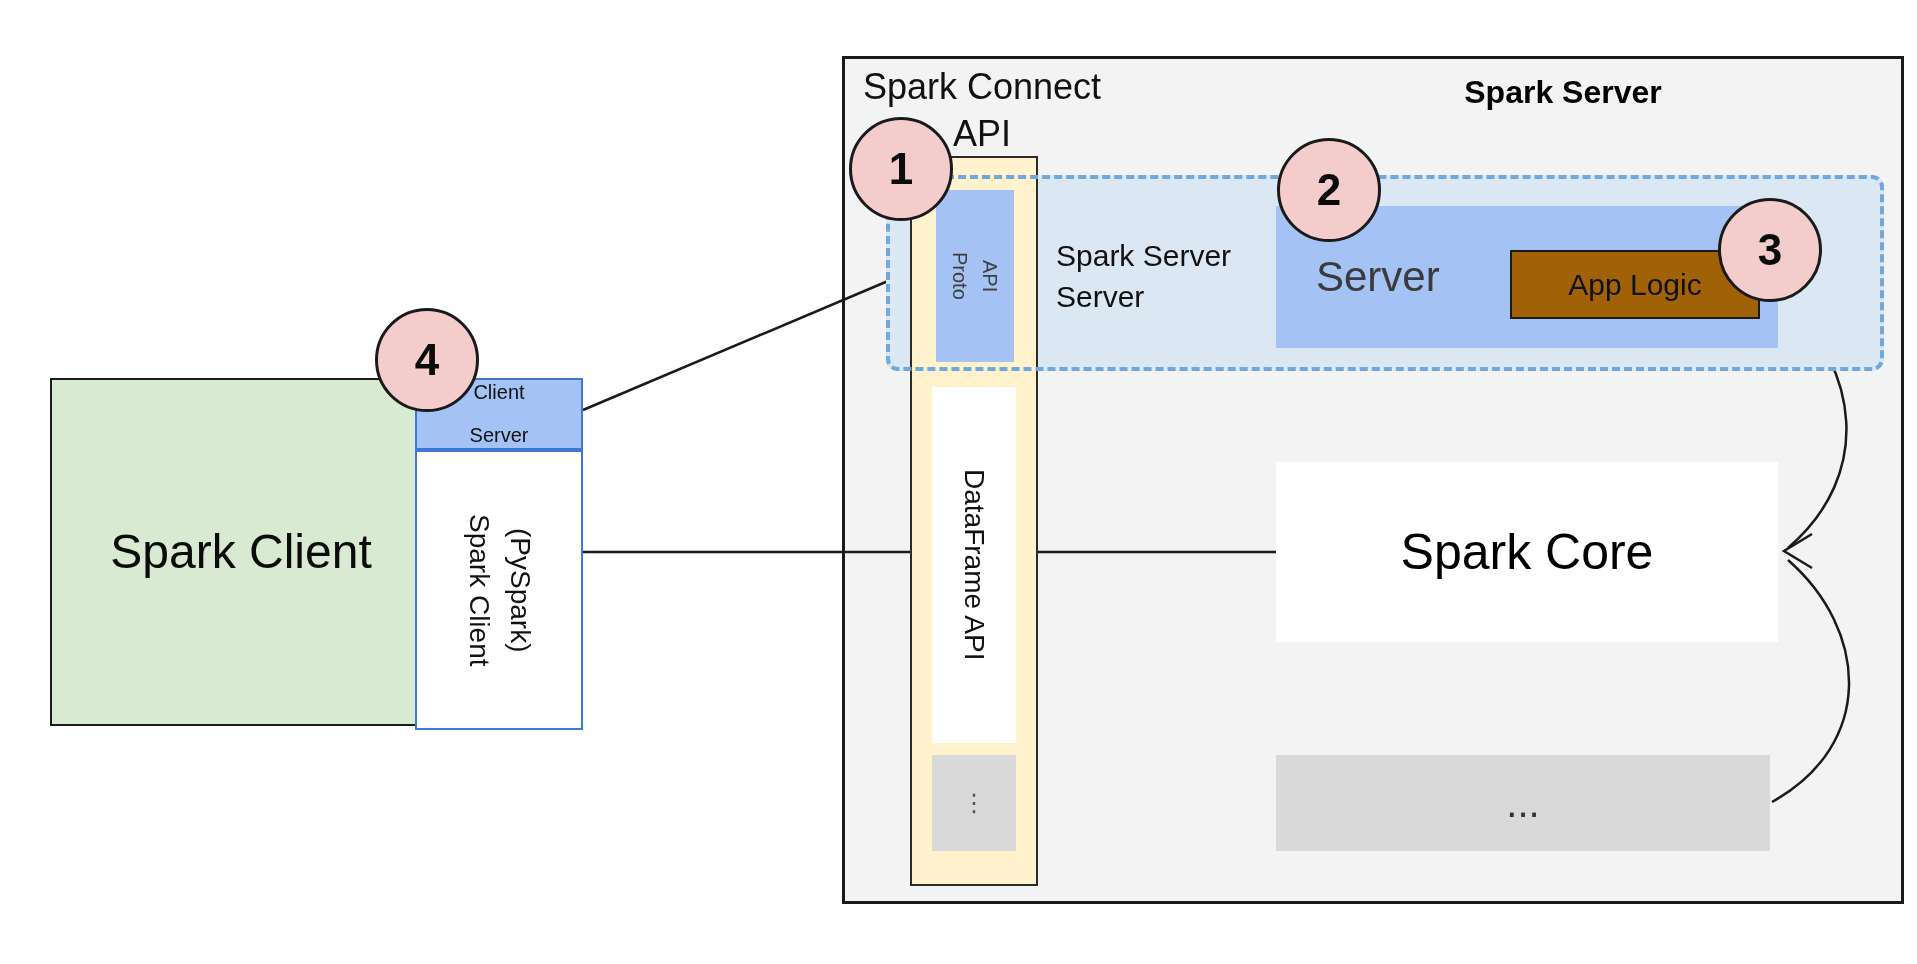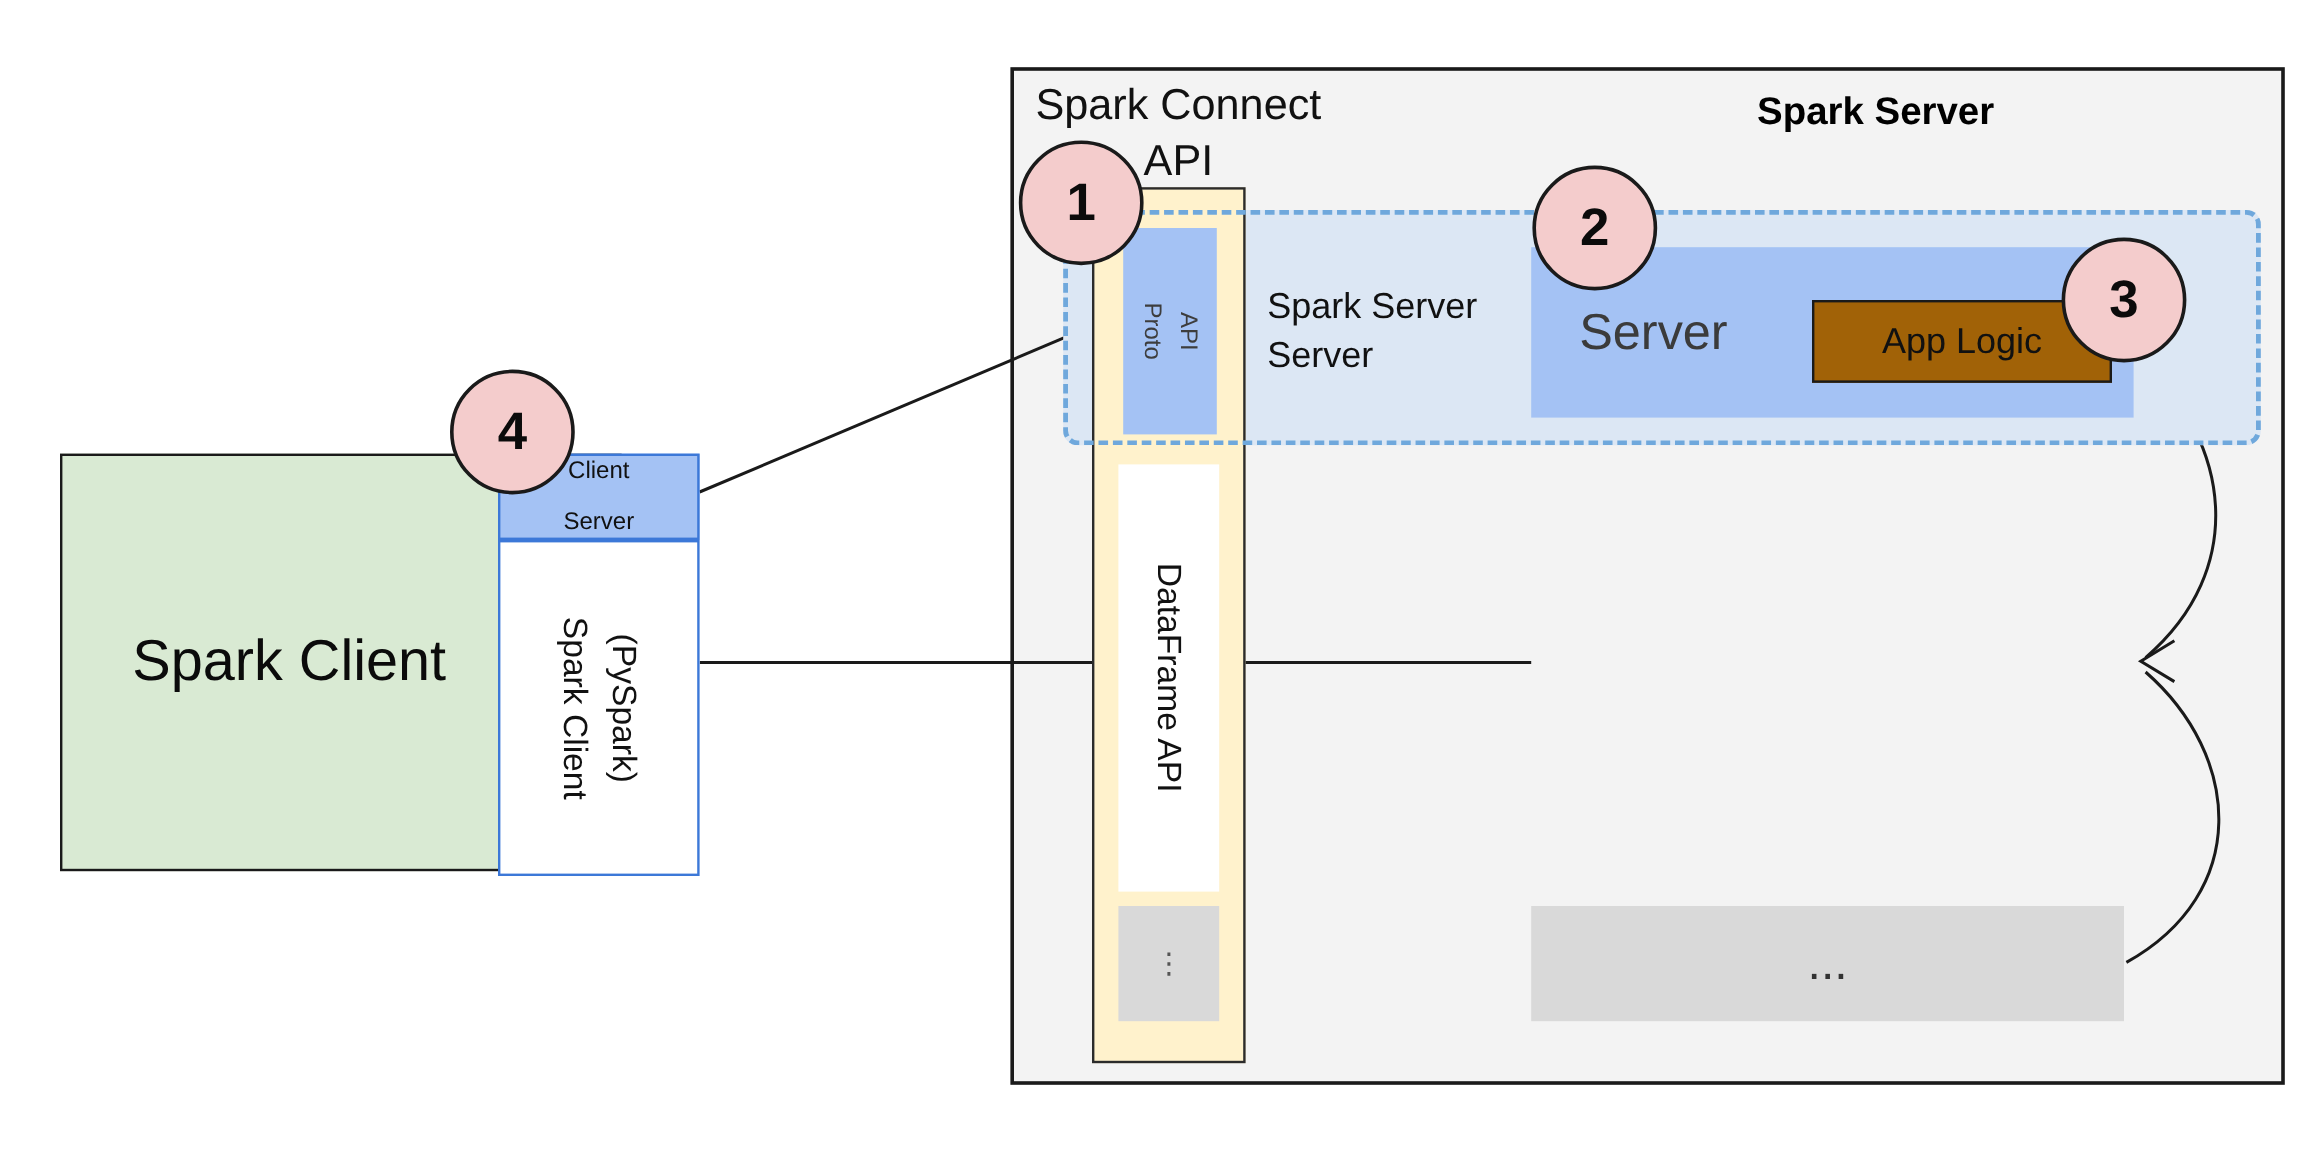--- a/index.html
+++ b/index.html
@@ -112,20 +112,21 @@
   </div>
 
   <div class="abs plugin-box">
     <span class="plugin-label">Server</span>
   </div>
 
   <div class="abs center app-logic">App Logic</div>
 
   <div class="abs dashed-border"></div>
 
+  <div class="abs center spark-core">Spark Core</div>
   <div class="abs center server-more">...</div>
 
   <div class="badge badge-1">1</div>
   <div class="badge badge-2">2</div>
   <div class="badge badge-3">3</div>
   <div class="badge badge-4">4</div>
 
 </div>
 
 </body></html>

